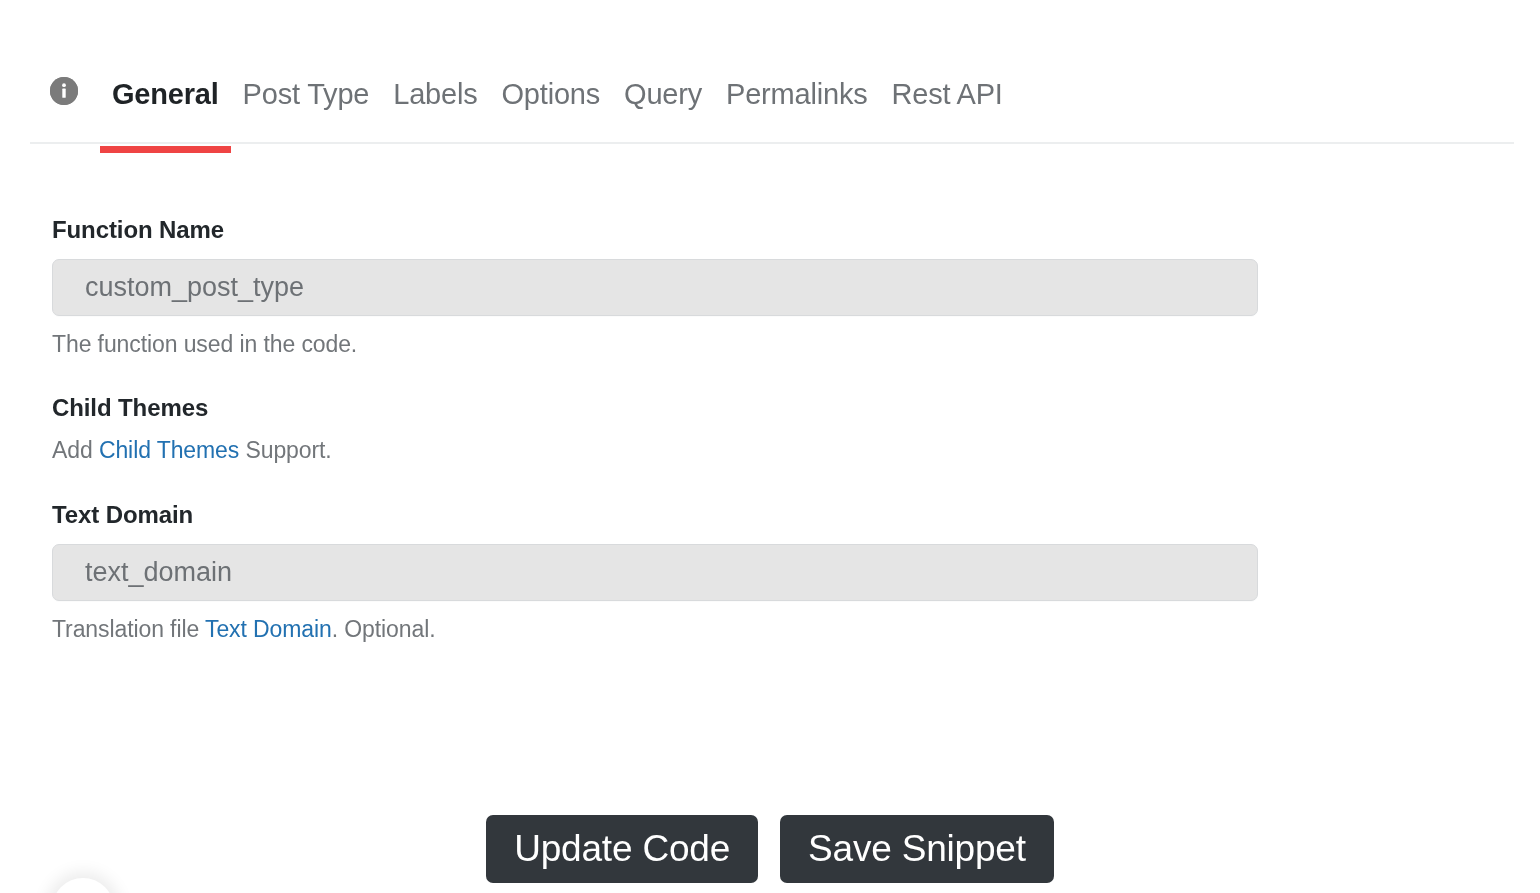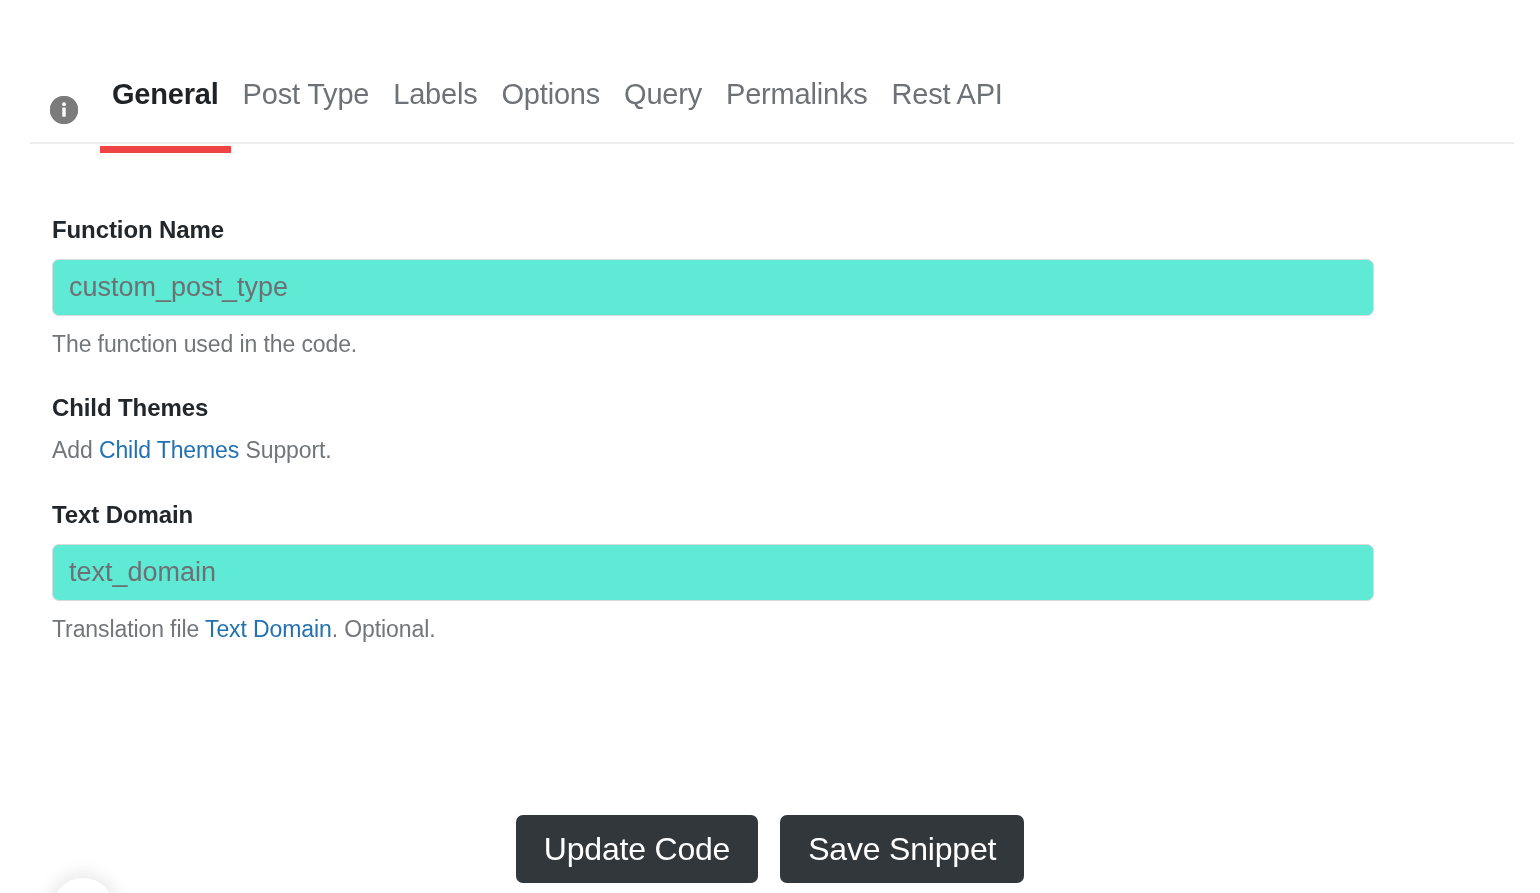--- a/index.html
+++ b/index.html
@@ -27,21 +27,21 @@
   
   .tabbar {
     position: absolute;
     left: 30px;
     top: 62px;
     width: 1484px;
     height: 82px;
     border-bottom: 2px solid #eceeef;
     box-sizing: border-box;
     display: flex;
-    align-items: center;
+    align-items: flex-start;
   }
   .info-icon {
     width: 28px;
     height: 28px;
     border-radius: 50%;
     background: #7b7b7b;
     margin-top: 15px;
     margin-left: 20px;
     flex: 0 0 auto;
     display: flex;
@@ -94,29 +94,29 @@
     font-weight: 700;
     color: #22272b;
     letter-spacing: -0.1px;
     margin: 18px 0 17px 0;
     line-height: 1;
   }
   .field-label.spaced { margin-top: 39px; }
 
   .control {
     box-sizing: border-box;
-    width: 1322px;
+    width: 1206px;
     height: 57px;
     border: 1px solid #d8dadc;
     border-radius: 7px;
-    background: #5eead4;
+    background: #e5e5e5;
     font-family: "Liberation Sans", sans-serif;
     font-size: 27px;
     color: #6d7175;
-    padding: 0 16px;
+    padding: 0 32px;
     display: flex;
     align-items: center;
     outline: none;
     box-shadow: 0 1px 1px rgba(0,0,0,0.02);
   }
   input.control::placeholder { color: #6d7175; opacity: 1; }
   input.control { color: #22272b; }
 
   .select-wrap { position: relative; width: 1441px; }
   .select-wrap .chevron {
@@ -149,21 +149,21 @@
     display: flex;
     justify-content: center;
     gap: 22px;
   }
   .btn {
     background: #32373c;
     color: #ffffff;
     border: none;
     border-radius: 7px;
     font-family: "Liberation Sans", sans-serif;
-    font-size: 32px;
+    font-size: 37px;
     padding: 0 28px;
     height: 68px;
     line-height: 68px;
     cursor: pointer;
     letter-spacing: -0.2px;
   }
 
   
   .fab-stub {
     position: absolute;

